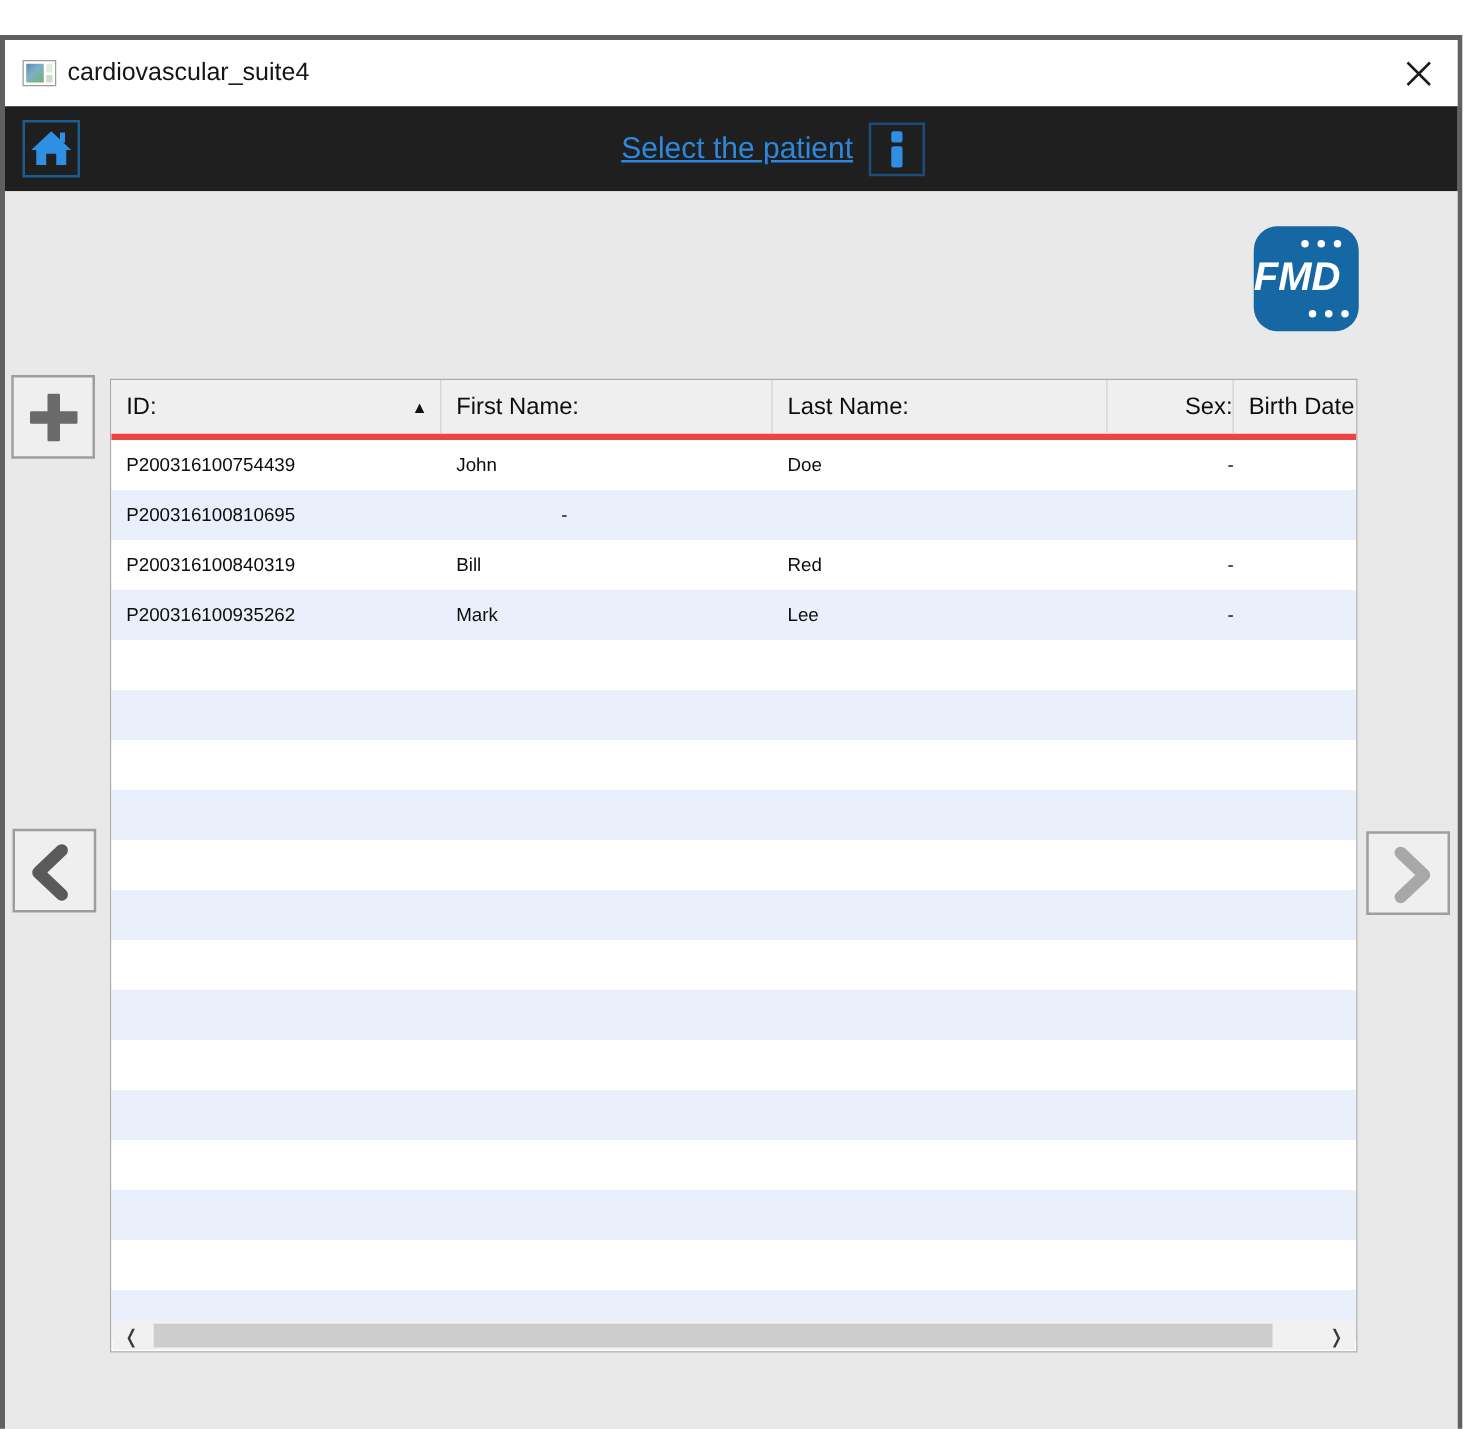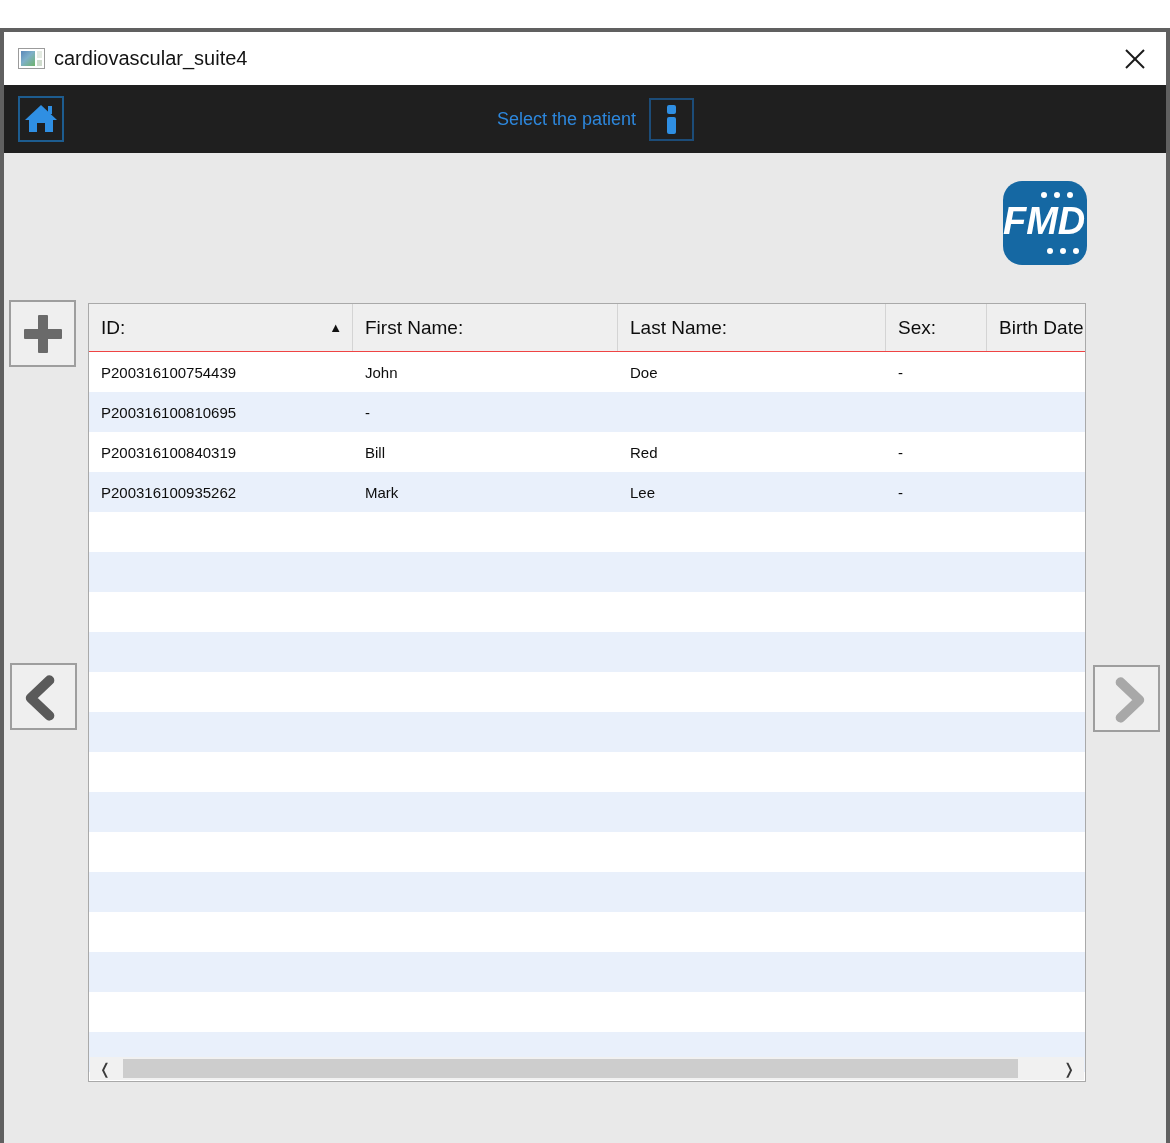--- a/index.html
+++ b/index.html
@@ -25,51 +25,51 @@
   .app-icon .pic{width:14px;height:100%;background:linear-gradient(135deg,#5b88b8 0%,#7fb0c9 45%,#6fb36b 100%);}
   .app-icon .strips{flex:1;display:flex;flex-direction:column;gap:2px;}
   .app-icon .strips div{flex:1;background:#cfdccd;}
   .app-icon .strips div:first-child{background:#e4ebe2;}
   .title-text{font-size:20px;color:#141414;}
   .close-btn{margin-left:auto;width:30px;height:30px;display:flex;align-items:center;justify-content:center;cursor:default;}
   
   .appheader{height:68px;background:var(--header_dark);position:relative;display:flex;align-items:center;flex:0 0 auto;}
   .home-btn{position:absolute;left:14px;top:11px;width:46px;height:46px;border:2px solid var(--accent_border);display:flex;align-items:center;justify-content:center;}
   .header-center{position:absolute;left:493px;top:0;height:100%;display:flex;align-items:center;gap:13px;}
-  .header-title{font-size:18px;color:var(--accent_text);}
+  .header-title{font-size:24px;color:var(--accent_text);text-decoration:underline;}
   .info-btn{width:45px;height:43px;border:2px solid #1c4c78;display:flex;flex-direction:column;align-items:center;justify-content:center;}
   .info-dot{width:9px;height:9px;background:var(--accent_blue);border-radius:2px;margin-bottom:3px;}
   .info-bar{width:9px;height:17px;background:var(--accent_blue);border-radius:2px;}
   
   .main{position:relative;flex:1;background:var(--window_bg);}
   .fmd-logo{position:absolute;left:999px;top:28px;width:84px;height:84px;border-radius:19px;background:var(--logo_blue);}
-  .fmd-text{position:absolute;left:0;right:4px;top:50%;transform:translateY(-54%);text-align:left;color:#fff;font-size:38px;font-weight:bold;font-style:italic;letter-spacing:0px;}
+  .fmd-text{position:absolute;left:0;right:4px;top:50%;transform:translateY(-54%);text-align:left;color:#fff;font-size:32px;font-weight:bold;font-style:italic;letter-spacing:0px;}
   .fmd-dots{position:absolute;display:flex;gap:7px;}
   .fmd-dots div{width:6px;height:6px;border-radius:50%;background:#fff;}
   .fmd-dots.top{top:11px;right:14px;}
   .fmd-dots.bottom{bottom:11px;right:8px;}
   
   .sq-btn{position:absolute;width:67px;height:67px;background:#efefef;border:2px solid #9e9e9e;display:flex;align-items:center;justify-content:center;}
   .plus-btn{left:5px;top:147px;}
   .plus-shape{position:relative;width:38px;height:38px;}
   .plus-shape::before,.plus-shape::after{content:"";position:absolute;background:#6a6a6a;border-radius:1px;}
   .plus-shape::before{left:0;top:14px;width:38px;height:10px;}
   .plus-shape::after{left:14px;top:0;width:10px;height:38px;}
   .prev-btn{left:6px;top:510px;}
   .next-btn{left:1089px;top:512px;}
   
   .ptable{position:absolute;left:84px;top:150px;width:998px;height:779px;background:#fff;border:1px solid #a9a9a9;overflow:hidden;}
-  .thead{height:48px;background:#efefef;border-bottom:1px solid #ef4444;display:flex;font-size:19px;color:#0d0d0d;}
+  .thead{height:48px;background:#efefef;border-bottom:5px solid #ef4444;display:flex;font-size:19px;color:#0d0d0d;}
   .hcell{display:flex;align-items:center;padding-left:12px;border-right:1px solid #d4d4d4;overflow:hidden;white-space:nowrap;}
   .hcell:last-child{border-right:none;}
   .sort-arrow{margin-left:auto;margin-right:10px;font-size:13px;color:#111;}
   .col-id{width:264px;flex:0 0 auto;}
   .col-first_name{width:265px;flex:0 0 auto;}
   .col-last_name{width:268px;flex:0 0 auto;}
-  .col-sex{width:101px;flex:0 0 auto;}
+  .col-sex{width:101px;flex:0 0 auto;justify-content:flex-end;}
   .col-birth_date{flex:1;}
   .tbody .trow{height:40px;display:flex;font-size:15px;color:#0d0d0d;background:#ffffff;}
   .tbody .trow:nth-child(even){background:var(--stripe_blue);}
   .tcell{display:flex;align-items:center;padding-left:12px;overflow:hidden;white-space:nowrap;}
   
   .hscroll{position:absolute;left:1px;right:1px;bottom:1px;height:23px;background:#f1f1f1;}
   .hs-arrow{position:absolute;top:0;bottom:0;width:30px;display:flex;align-items:center;justify-content:center;font-size:15px;font-weight:bold;color:#3a3a3a;}
   .hs-arrow.left{left:0;}
   .hs-arrow.right{right:0;}
   .hs-thumb{position:absolute;left:33px;top:2px;bottom:2px;width:895px;background:#cdcdcd;}

